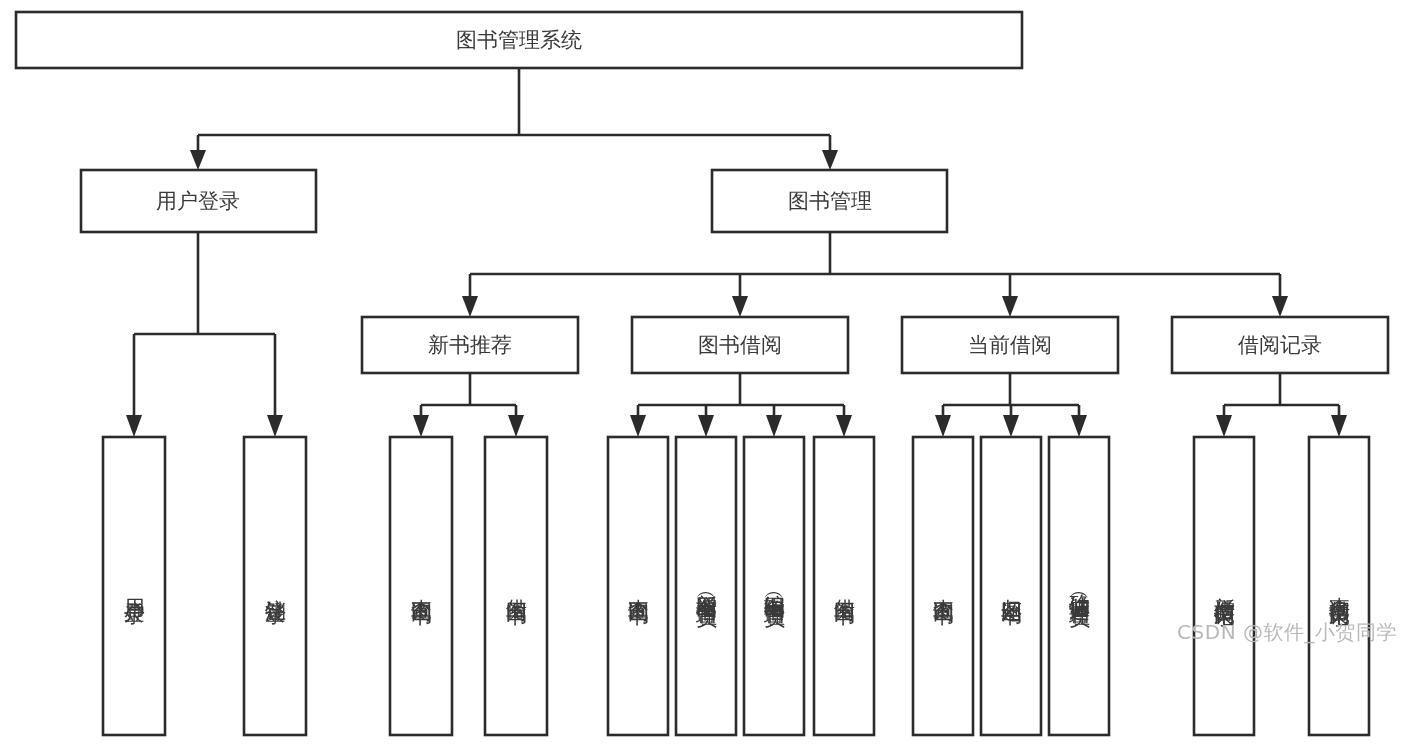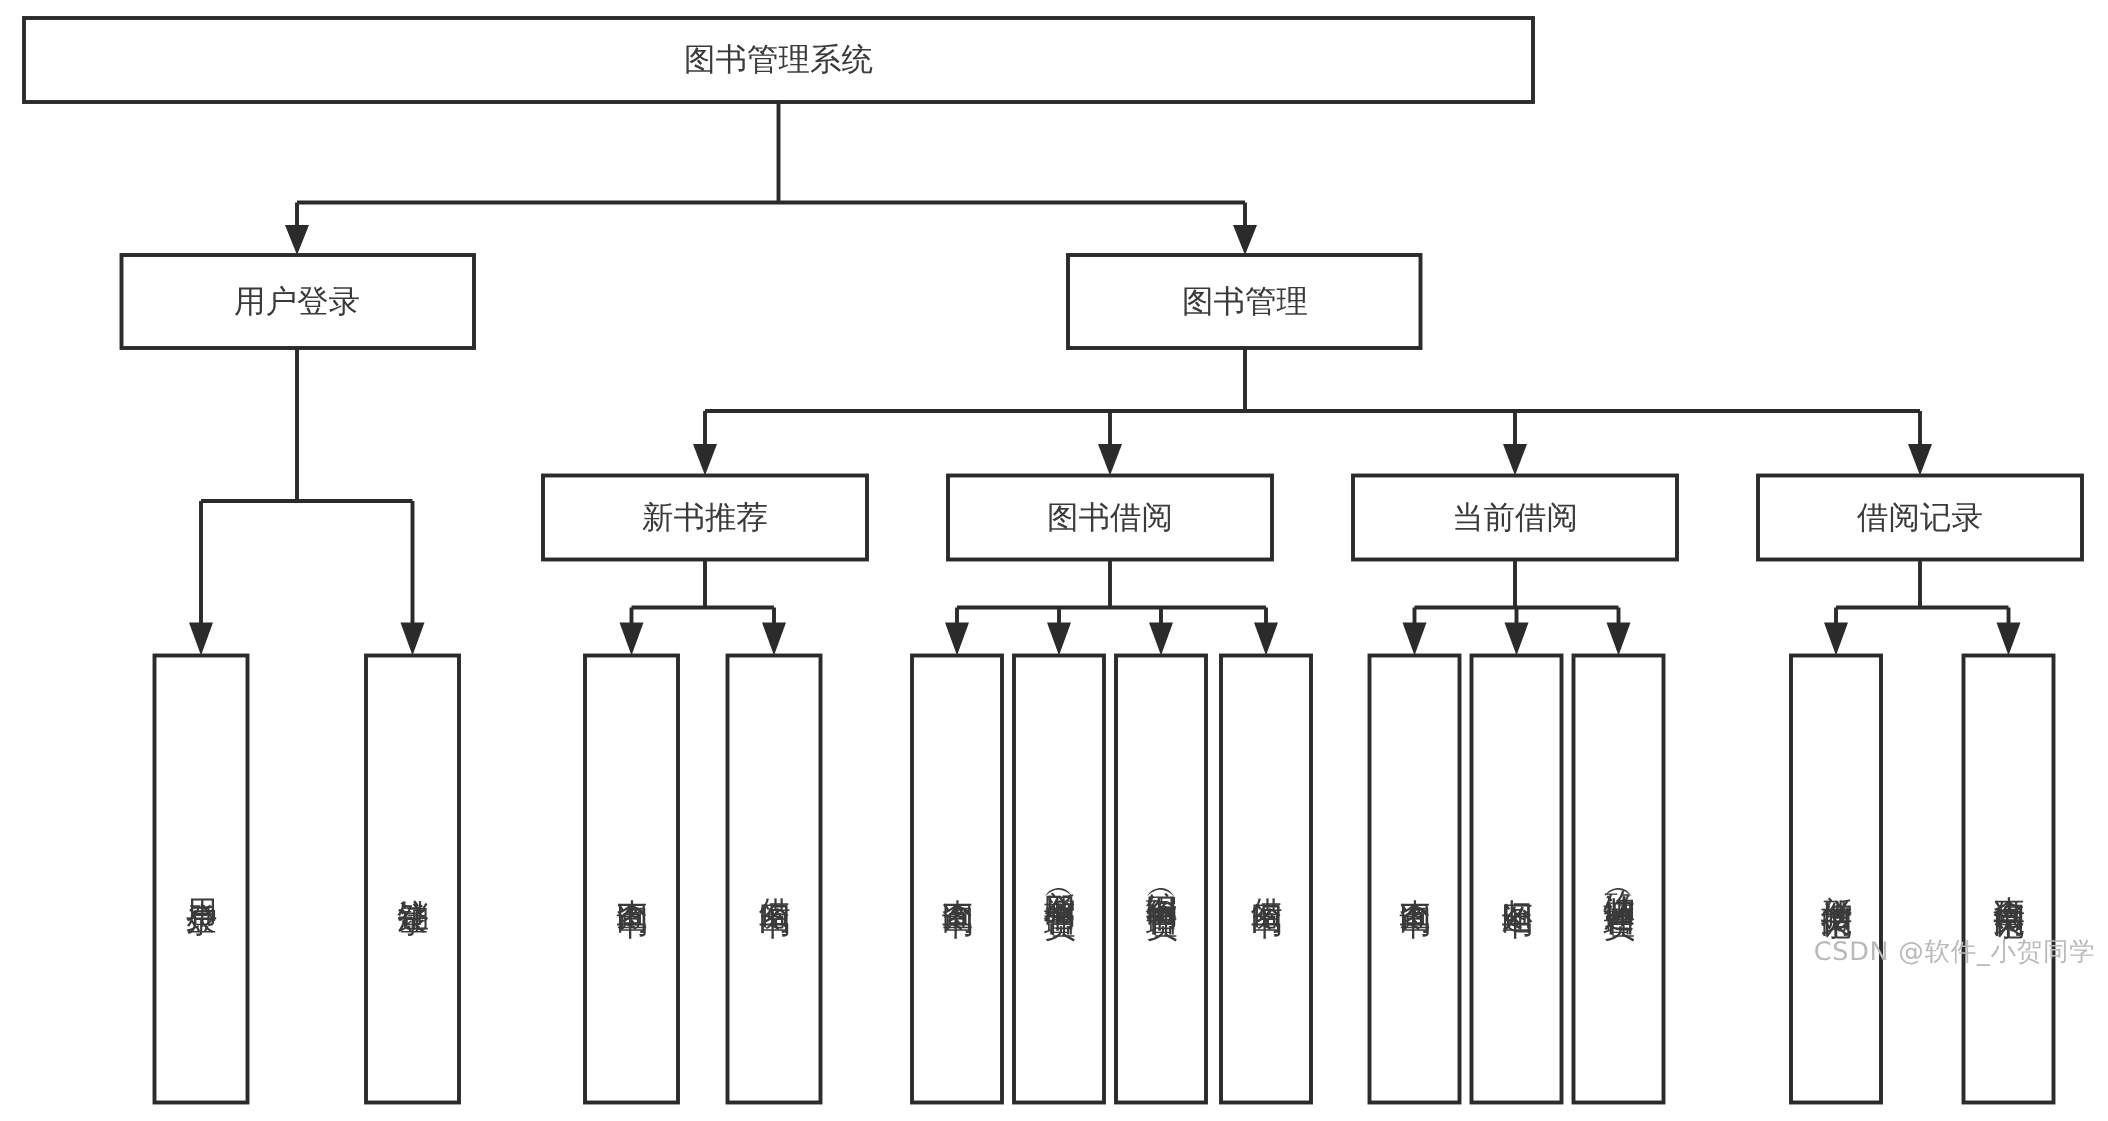--- a/index.html
+++ b/index.html
@@ -64,21 +64,21 @@
     justify-content: center;
     white-space: nowrap;
     pointer-events: none;
     user-select: none;
   }
   .watermark {
     position: absolute;
     right: 8px;
     bottom: 4px;
     font-family: "DejaVu Sans", "Liberation Sans", sans-serif;
-    font-size: 17px;
+    font-size: 20px;
     color: #b9b9b9;
     letter-spacing: 0.5px;
     white-space: nowrap;
     user-select: none;
   }
 </style>
 </head>
 <body>
 
 <div id="diagram-root">

